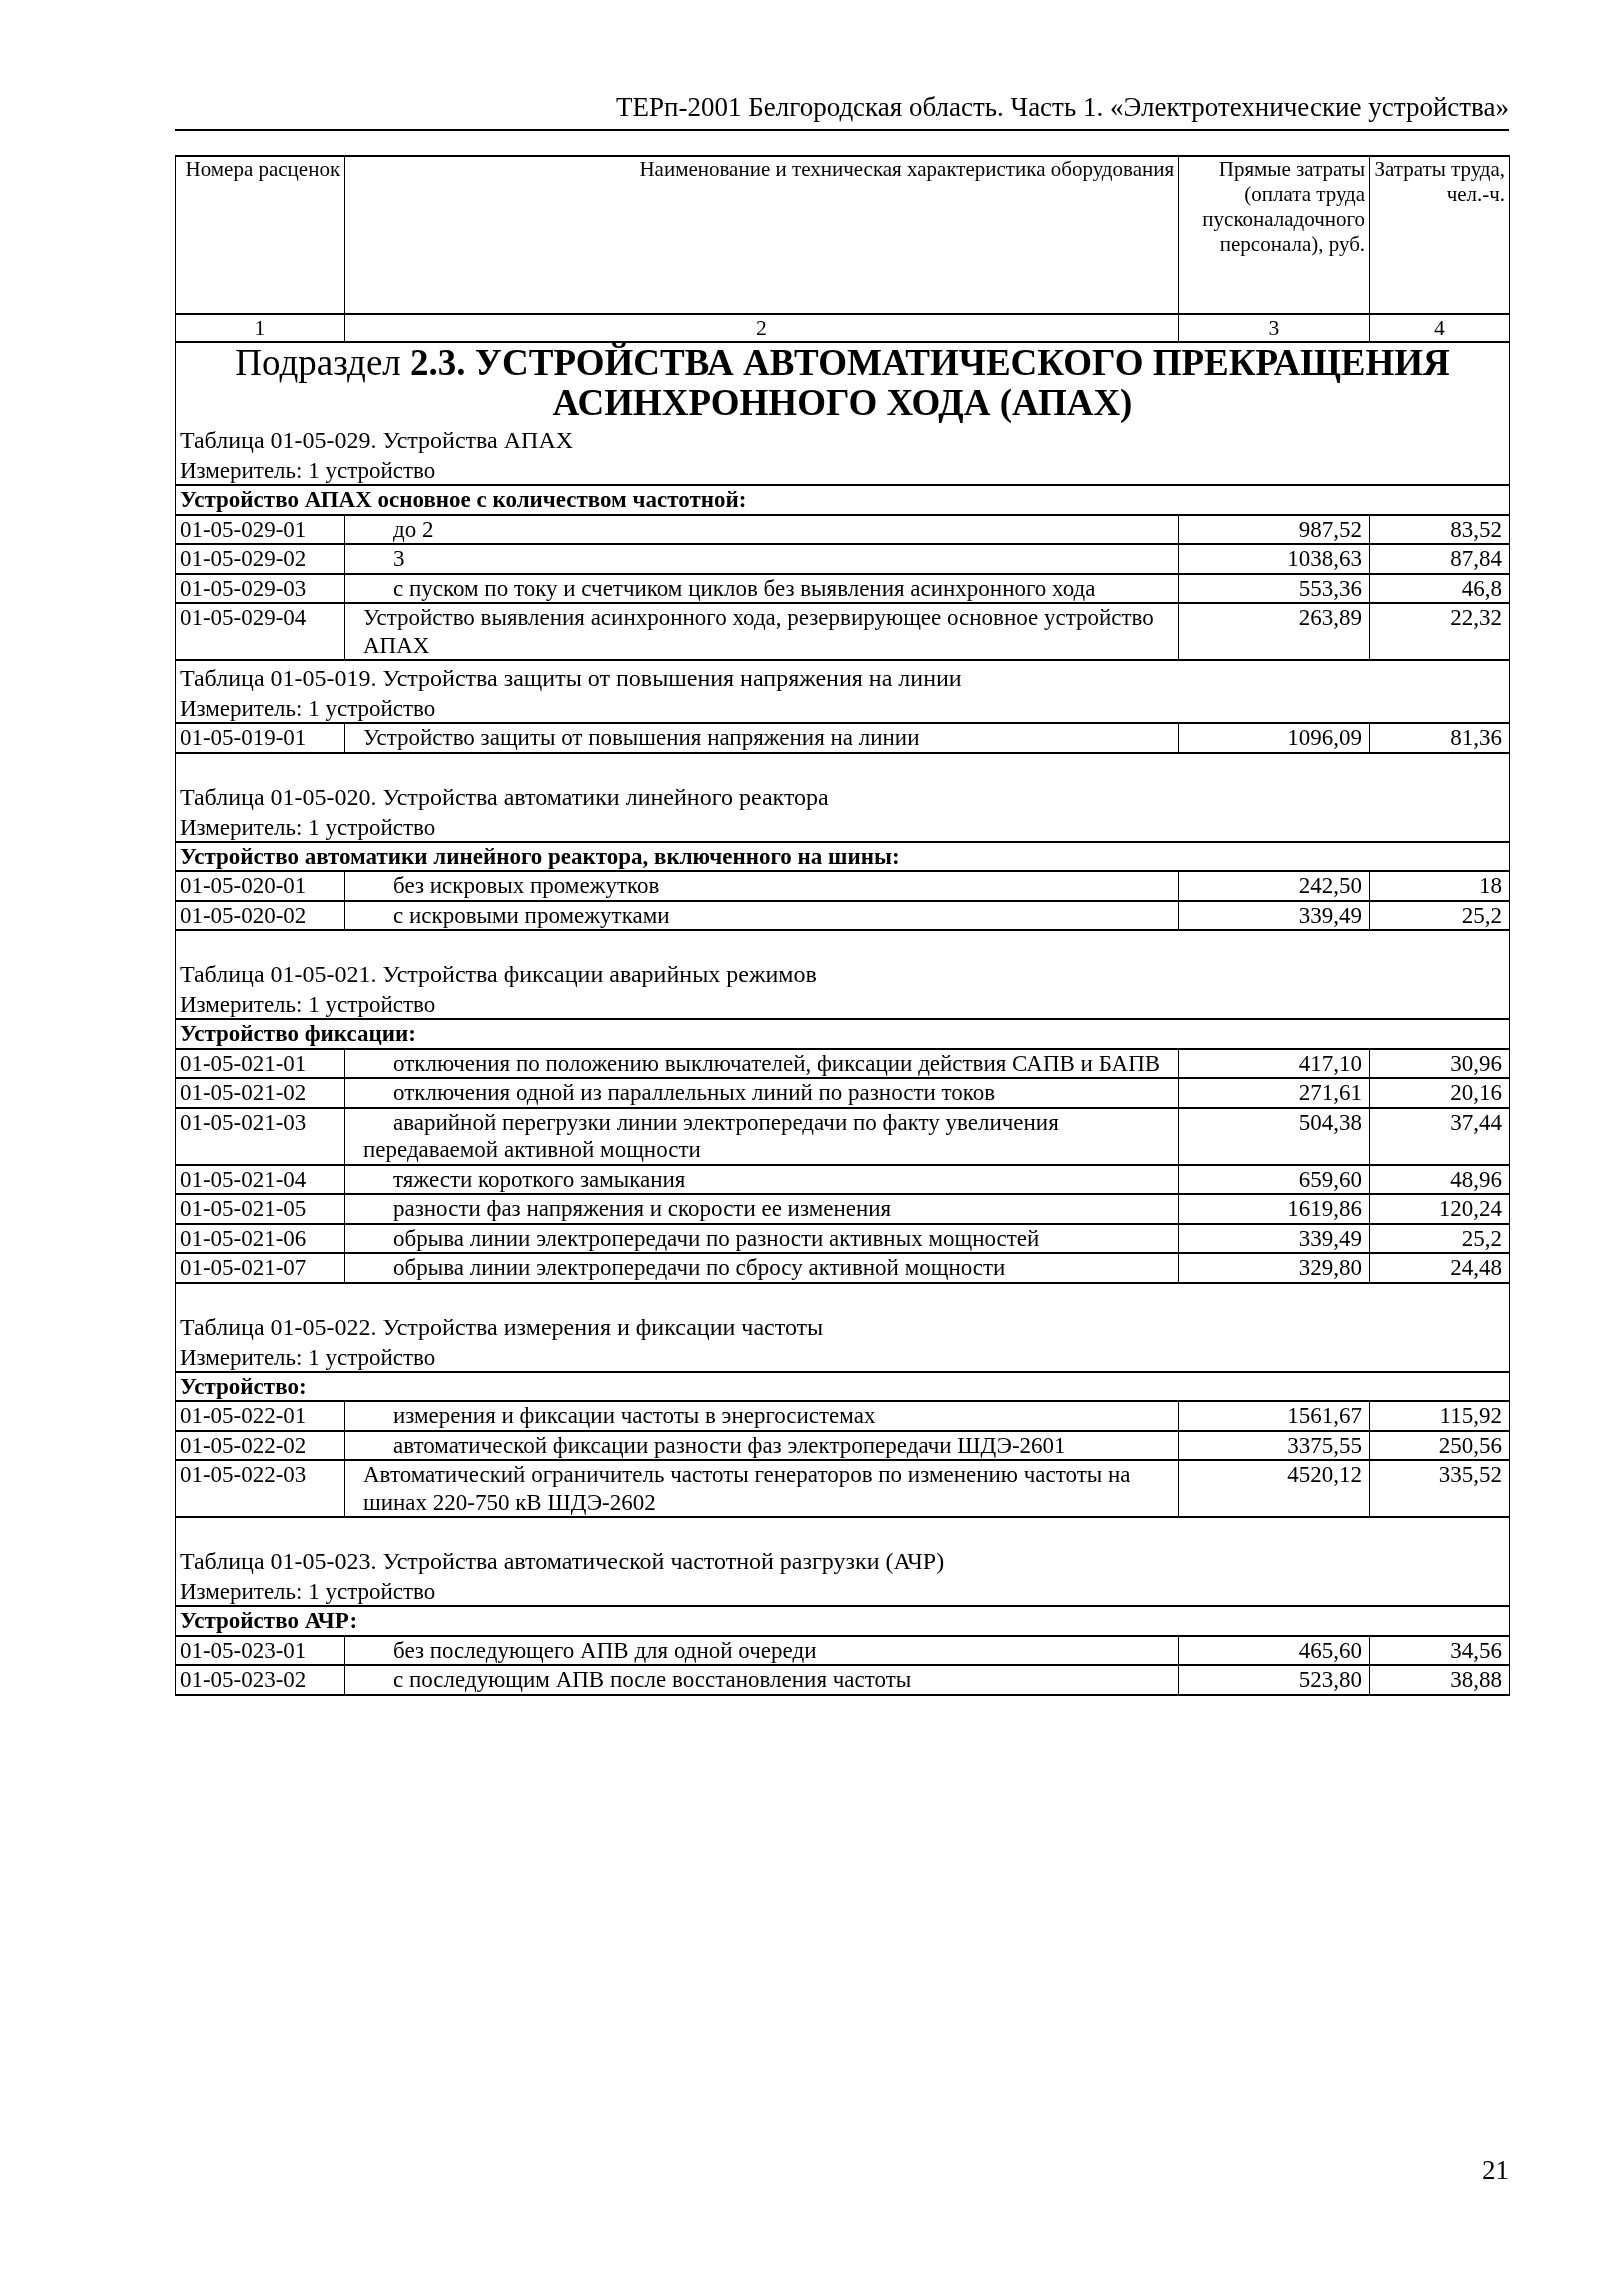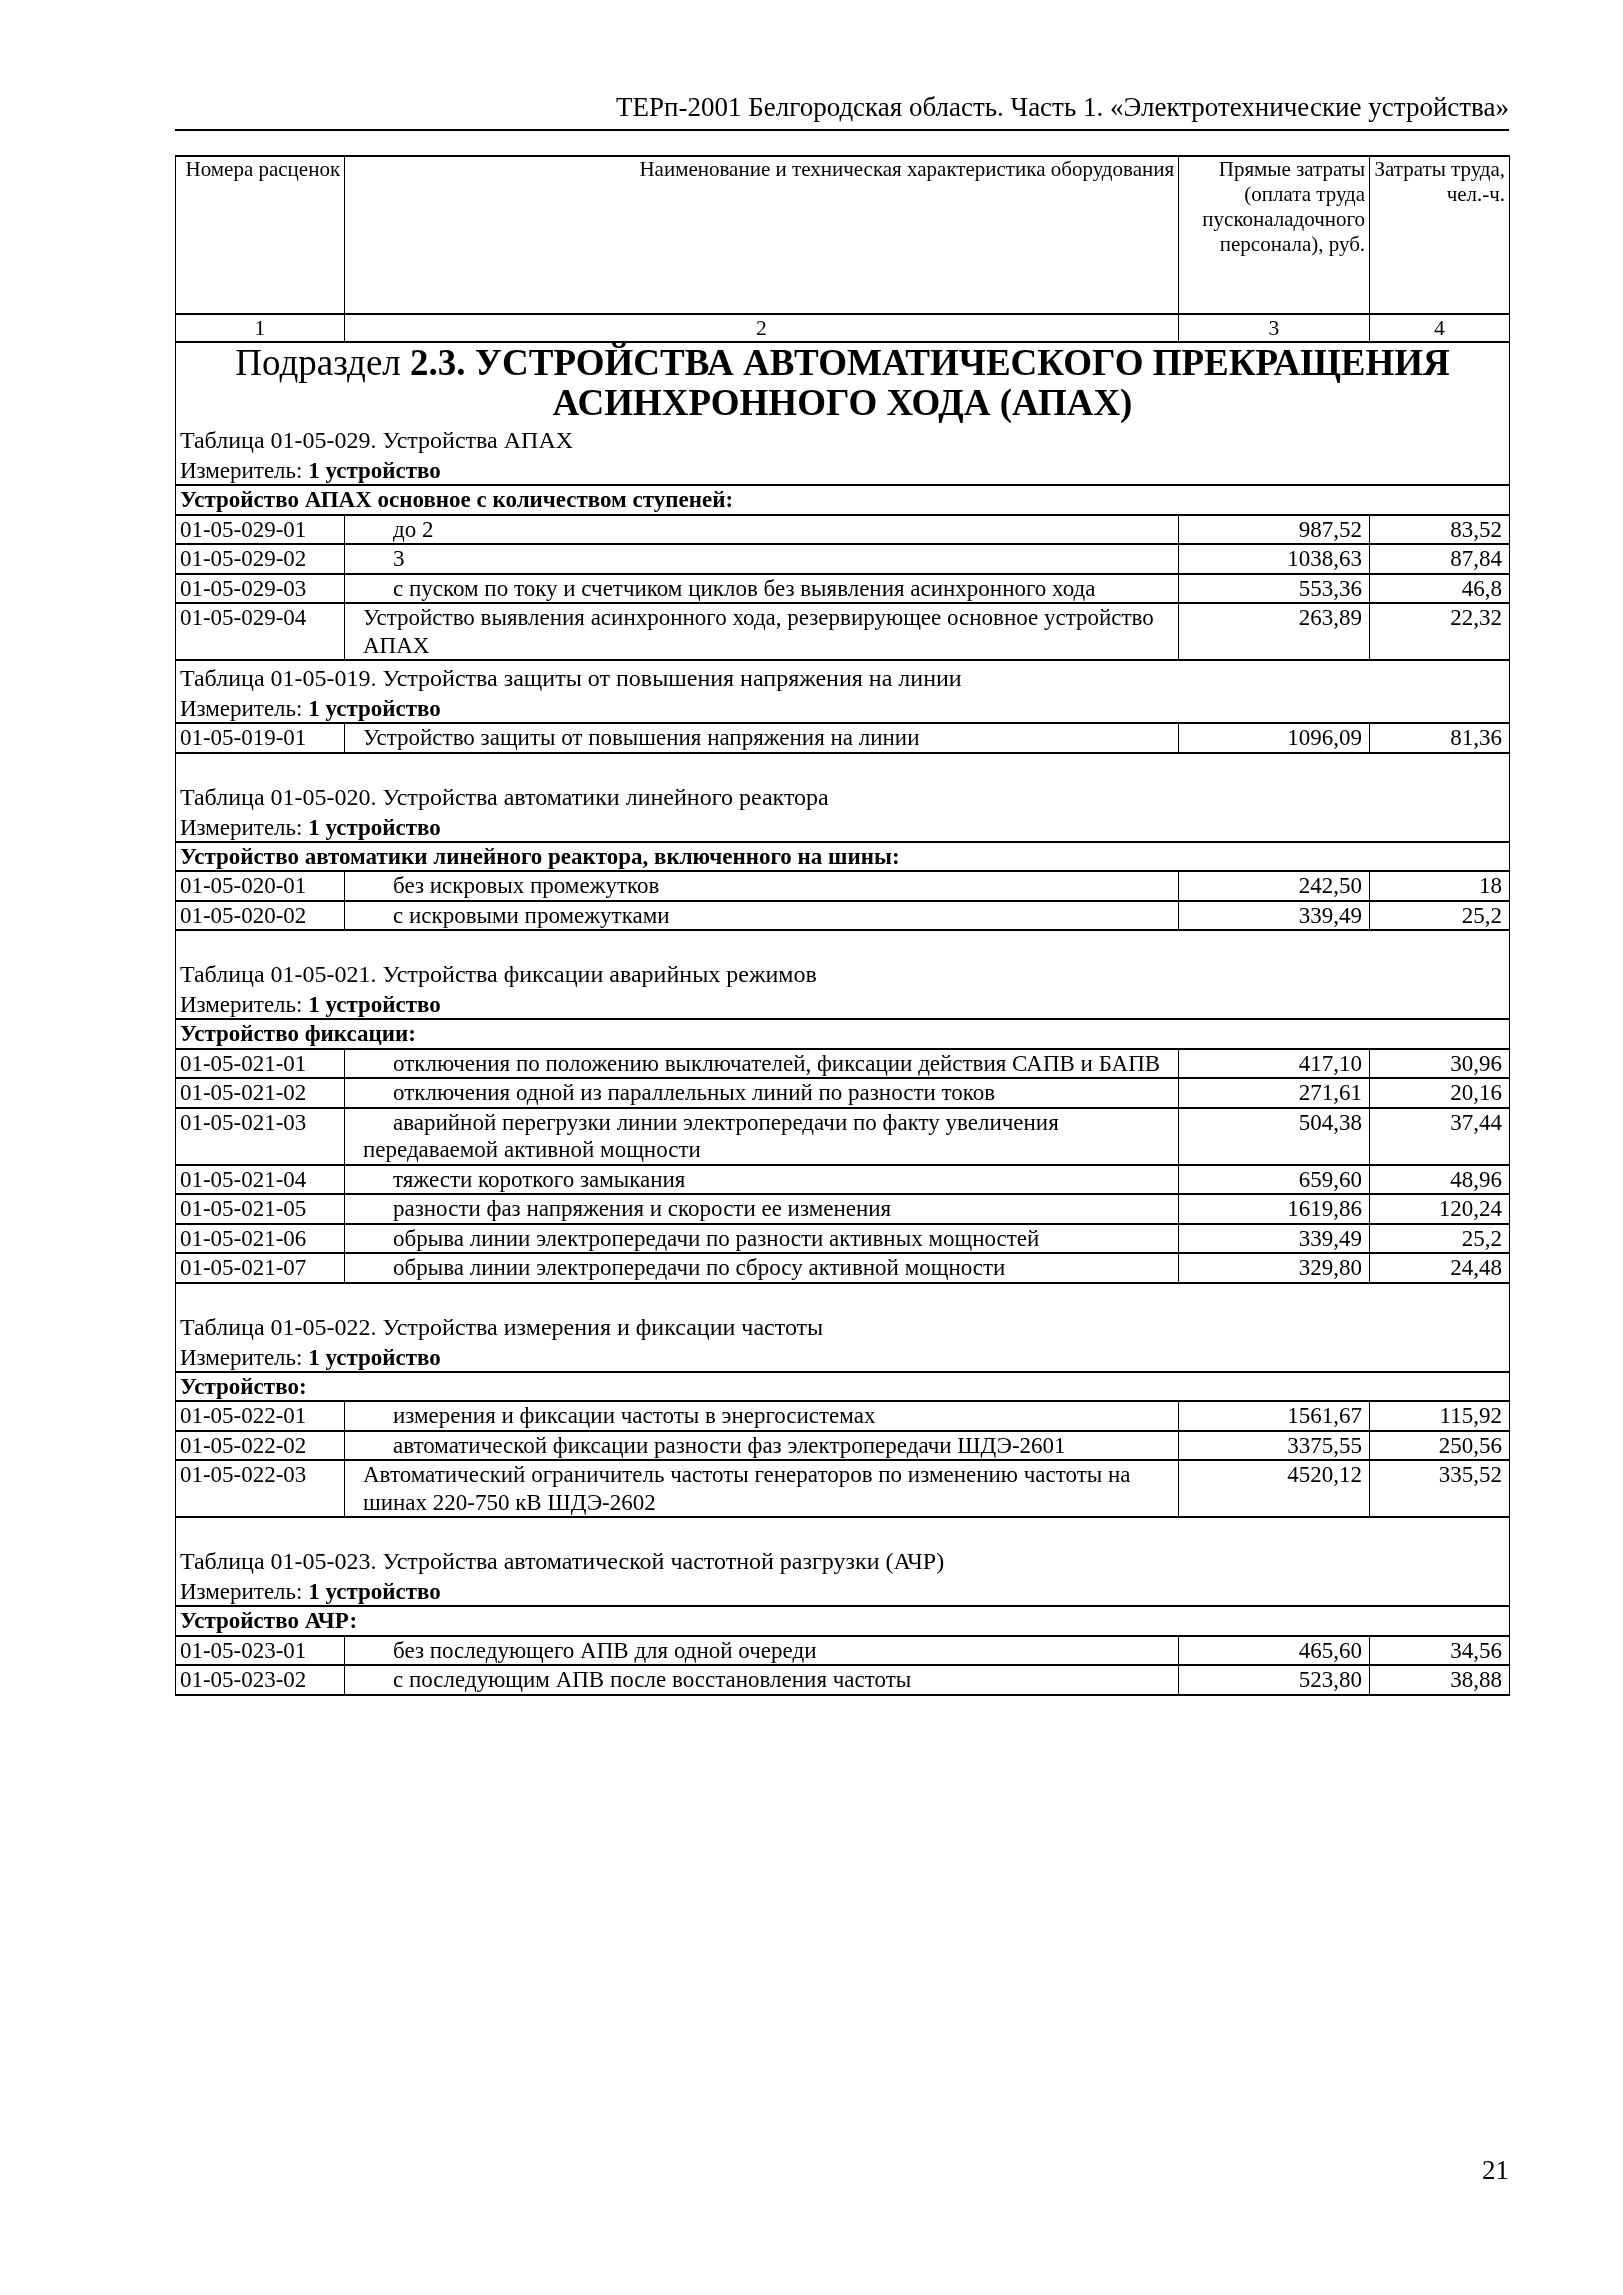--- a/index.html
+++ b/index.html
@@ -21,21 +21,21 @@
     .idx td { height: 26px; text-align: center; border-top: 2px solid #000; border-bottom: 2px solid #000;
       font-size: 21.6px; line-height: 26px; }
 
     .section td { border-left: 1.3px solid #000; border-right: 1.3px solid #000; text-align: center;
       font-size: 37px; line-height: 40px; padding: 26px 13px 30px 13px; }
     .section .lead { font-weight: normal; }
     .section .bold { font-weight: bold; }
 
     .tbl-title td { font-size: 24px; line-height: 35px; font-weight: normal; padding: 6.5px 9.2px 3.9px 9.2px; }
     .measure td { font-size: 23px; line-height: 26px; padding: 0 0 2.6px 178px; }
-    .measure .val { font-weight: bold; }
+    .measure .val { font-weight: normal; }
     .group td { font-size: 23px; line-height: 27.5px; font-weight: bold; padding: 0 0 0 178px;
       border-top: 2px solid #000; }
 
     .row td { border-top: 2px solid #000; font-size: 23px; line-height: 27.5px; padding-top: 0; padding-bottom: 0; }
     .row td.code { padding-left: 3.9px; white-space: nowrap; }
     .row td.name { padding-left: 18px; }
     .row td.name.indent { text-indent: 30px; }
     .row td.num { text-align: right; padding-right: 7px; }
     .row.last td { border-bottom: 2px solid #000; }
     .spacer td { height: 26px; padding: 0; }
@@ -72,21 +72,21 @@
     <td colspan="4"><span class="lead">Подраздел</span> <span class="bold">2.3. УСТРОЙСТВА АВТОМАТИЧЕСКОГО ПРЕКРАЩЕНИЯ АСИНХРОННОГО ХОДА (АПАХ)</span></td>
   </tr>
 
   <tr class="tbl-title">
         <td colspan="4">Таблица 01-05-029. Устройства АПАХ</td>
       </tr>
   <tr class="measure">
         <td colspan="4"><span>Измеритель:</span> <span class="val">1 устройство</span></td>
       </tr>
   <tr class="group">
-        <td colspan="4">Устройство АПАХ основное с количеством ступеней:</td>
+        <td colspan="4">Устройство АПАХ основное с количеством частотной:</td>
       </tr>
   <tr class="row">
     <td class="code">01-05-029-01</td>
     <td class="name indent">до 2</td>
     <td class="num">987,52</td>
     <td class="num">83,52</td>
   </tr>
   <tr class="row">
     <td class="code">01-05-029-02</td>
     <td class="name indent">3</td>

